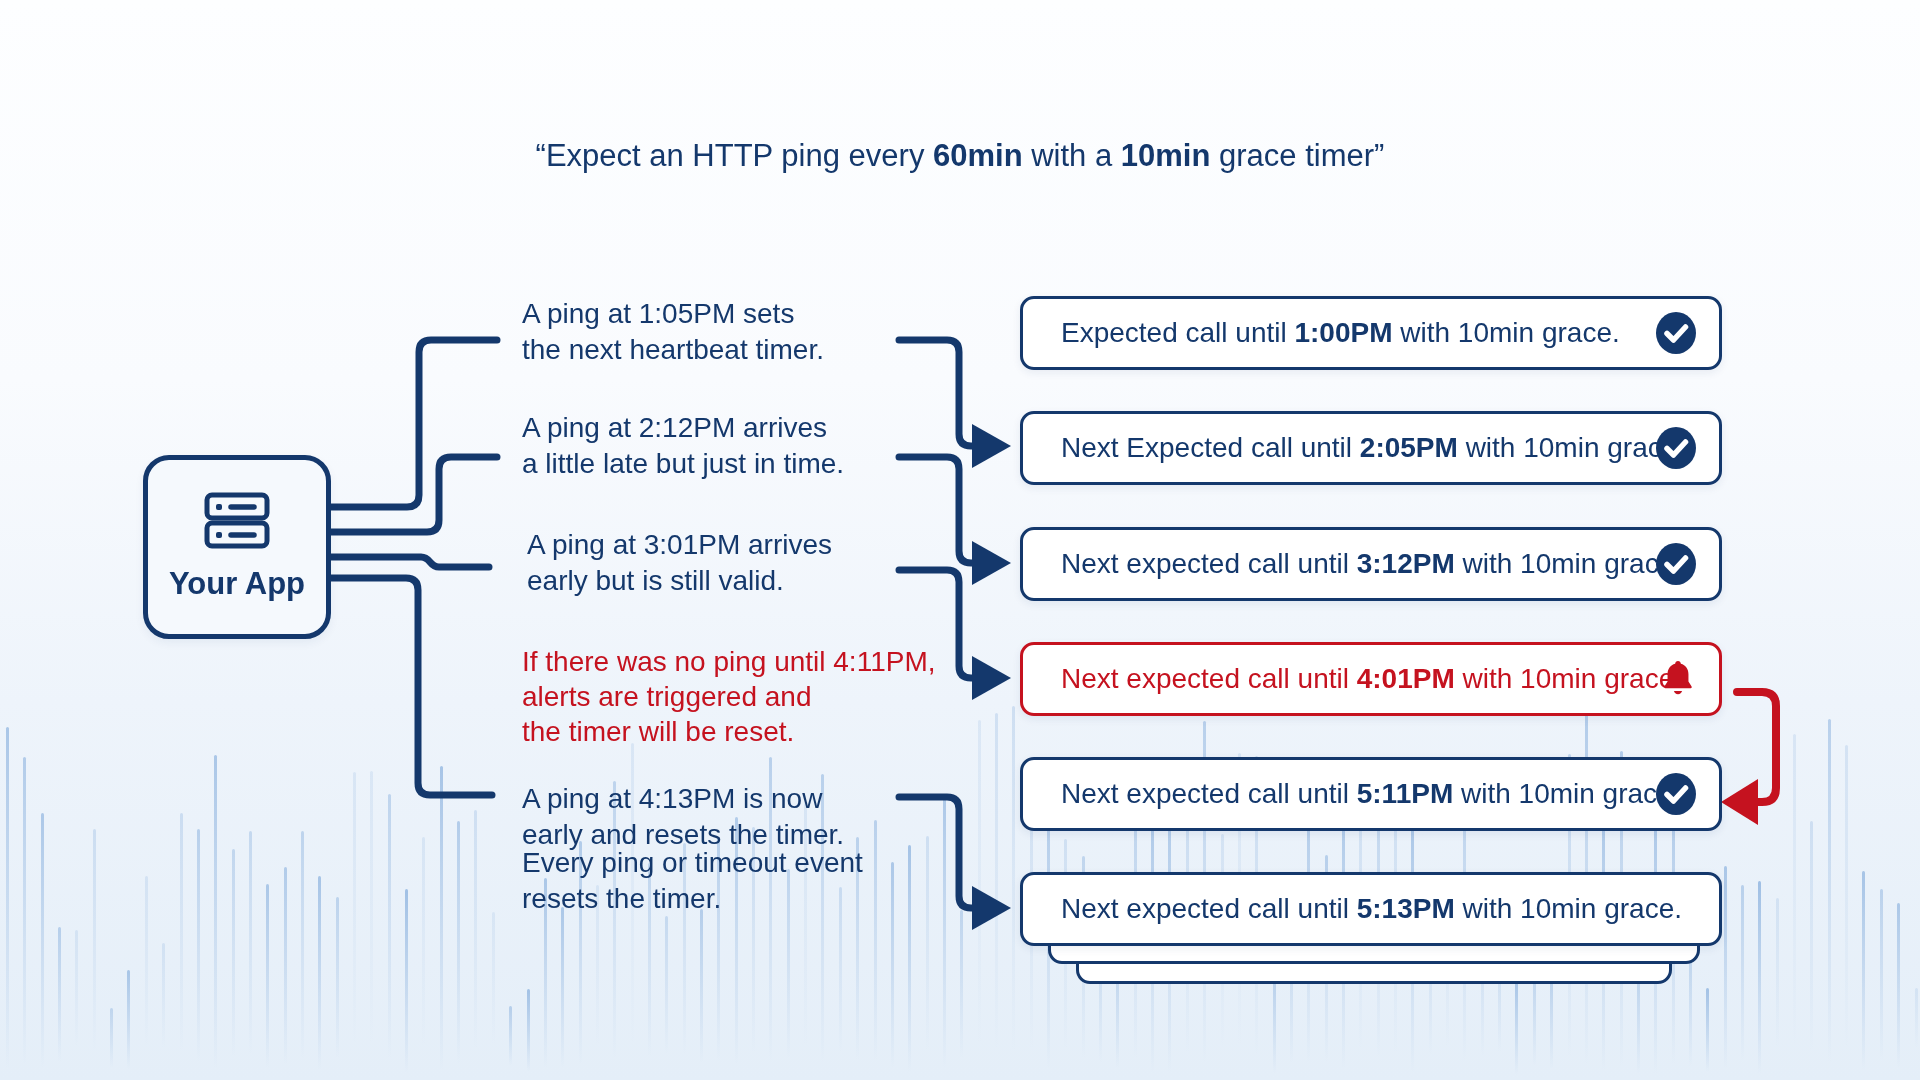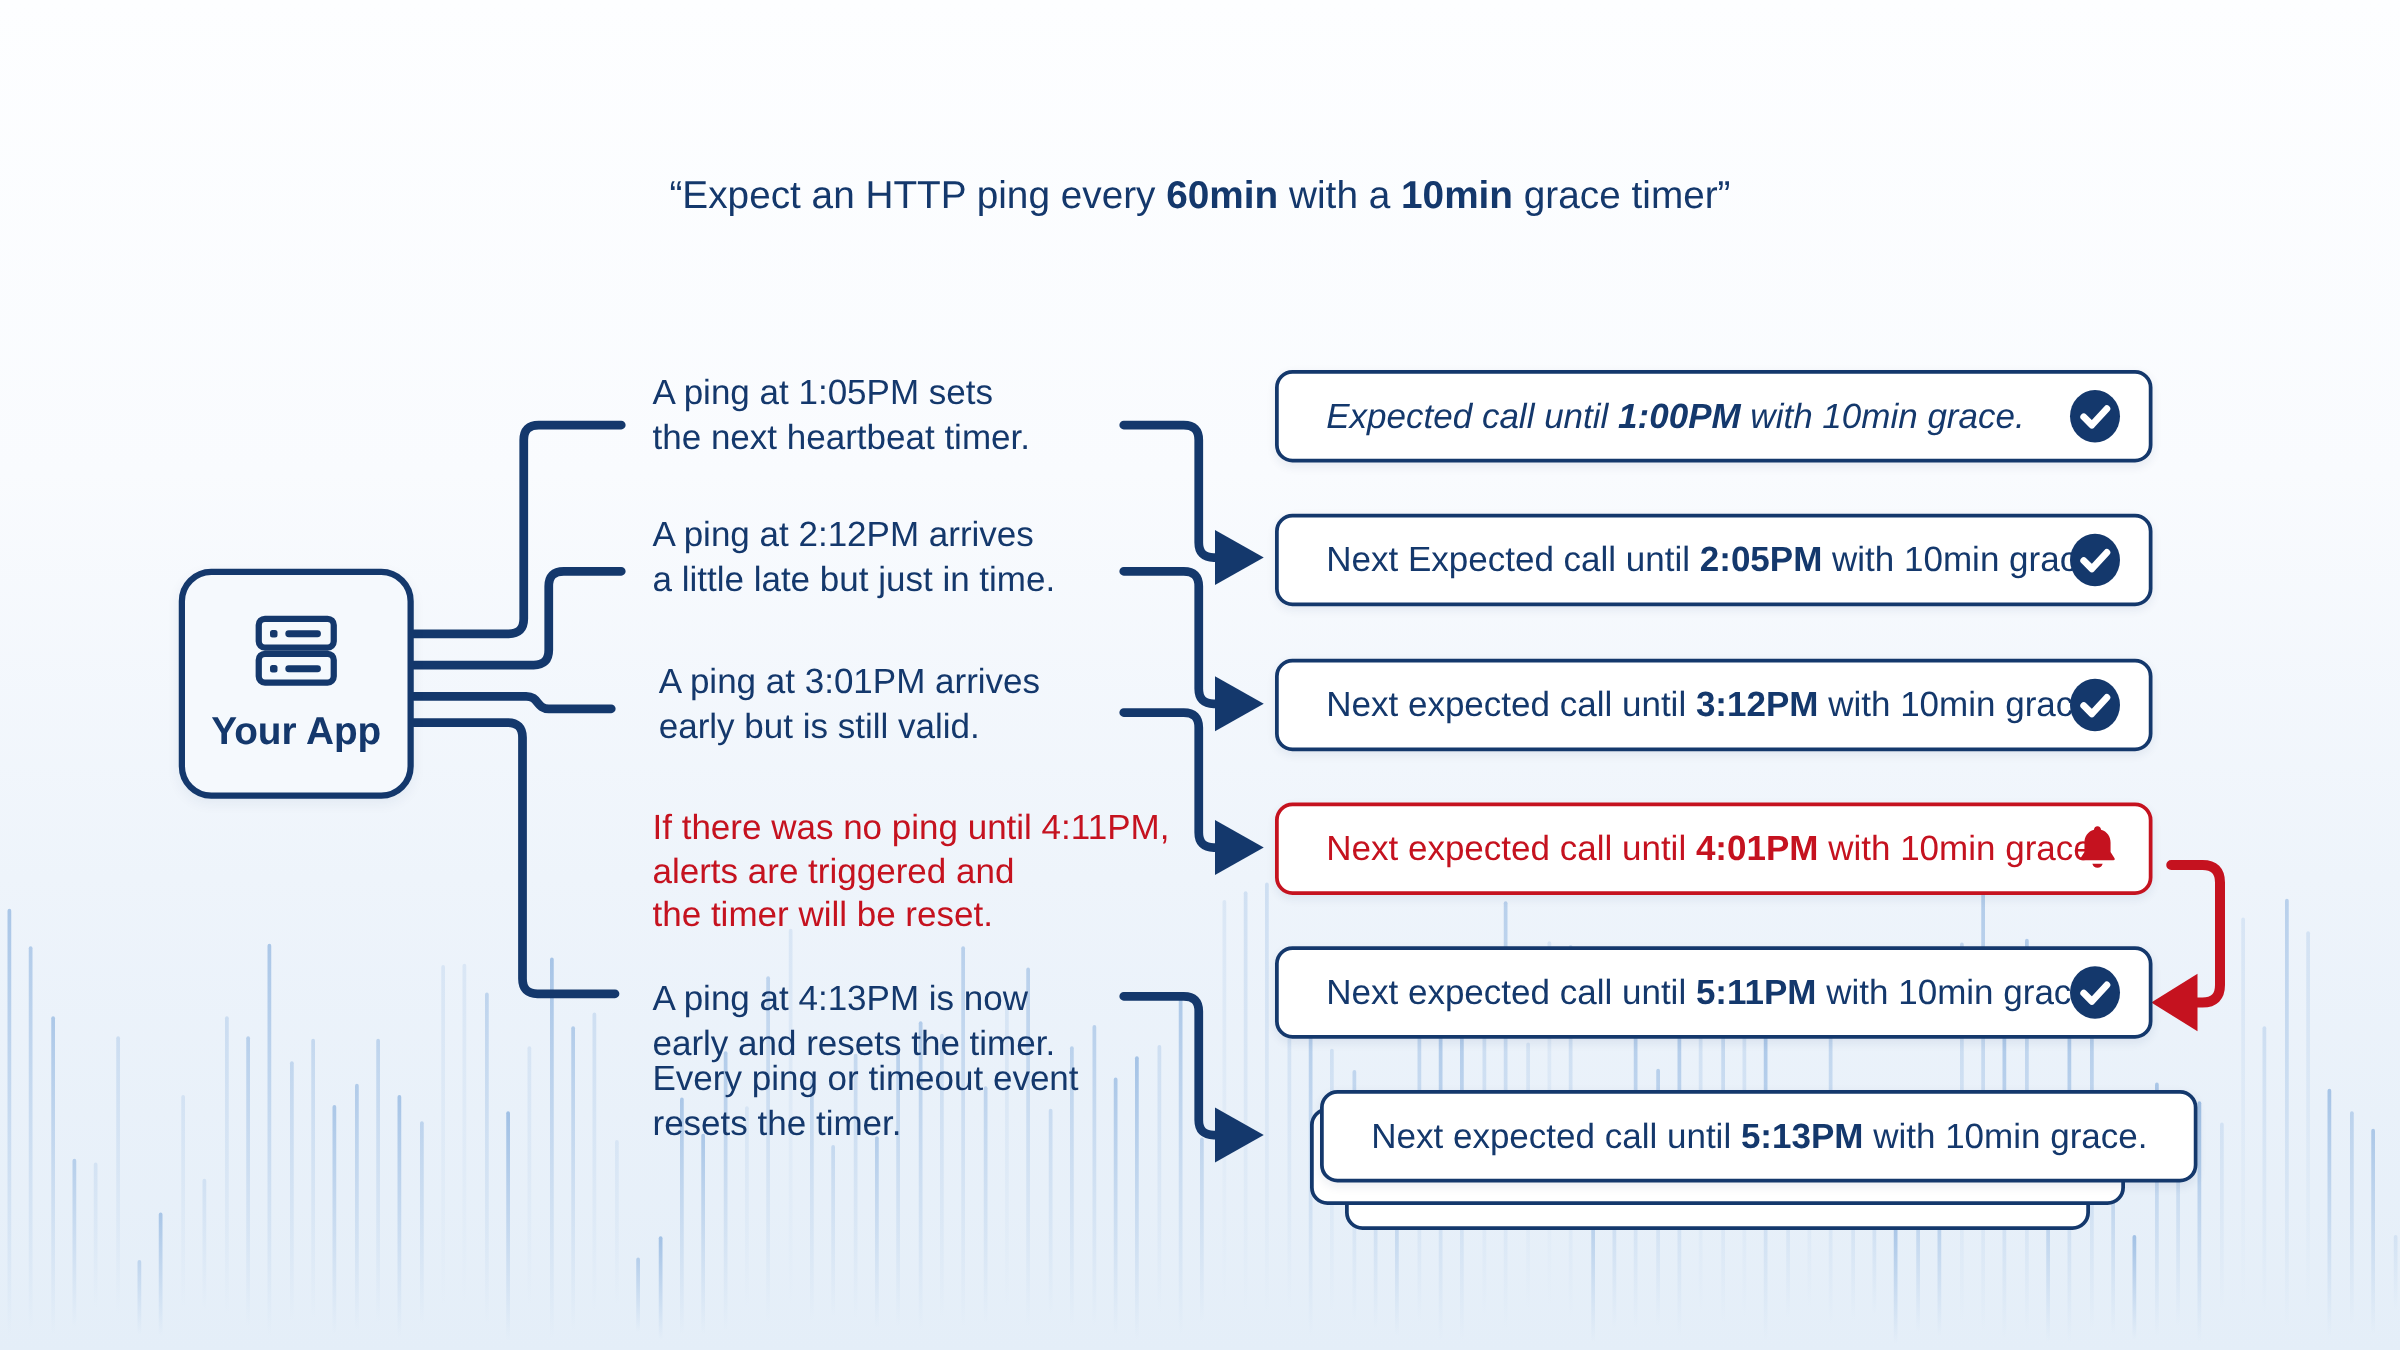--- a/index.html
+++ b/index.html
@@ -31,26 +31,26 @@
   .note-5{top:781px;}
   .note-6{top:845px;font-weight:700;}
   
   .card{
     position:absolute;left:1020px;width:702px;height:74px;box-sizing:border-box;
     background:#FFFFFF;border-radius:14px;display:flex;align-items:center;
     padding:0 80px 0 38px;font-size:28px;white-space:nowrap;z-index:3;
     box-shadow:0 3px 8px rgba(20,56,108,0.08);
   }
   .card b{font-weight:700;}
-  .card-1{top:296px;font-style:italic;}
+  .card-1{top:296px;}
   .card-2{top:411px;}
   .card-3{top:527px;}
   .card-4{top:642px;}
   .card-5{top:757px;}
-  .card-6{top:872px;margin-left:36px;}
+  .card-6{top:872px;}
   .card-icon{position:absolute;right:22px;top:50%;transform:translateY(-50%);display:flex;align-items:center;}
   .ghost{
     position:absolute;box-sizing:border-box;background:#FFFFFF;border-radius:14px;
   }
   .ghost-1{left:1048px;top:886px;width:652px;height:78px;z-index:2;}
   .ghost-2{left:1076px;top:906px;width:596px;height:78px;z-index:1;}
   
   .overlay{position:absolute;left:0;top:0;z-index:2;}
   
   #bars{position:absolute;left:0;top:0;width:1920px;height:1080px;z-index:0;}

